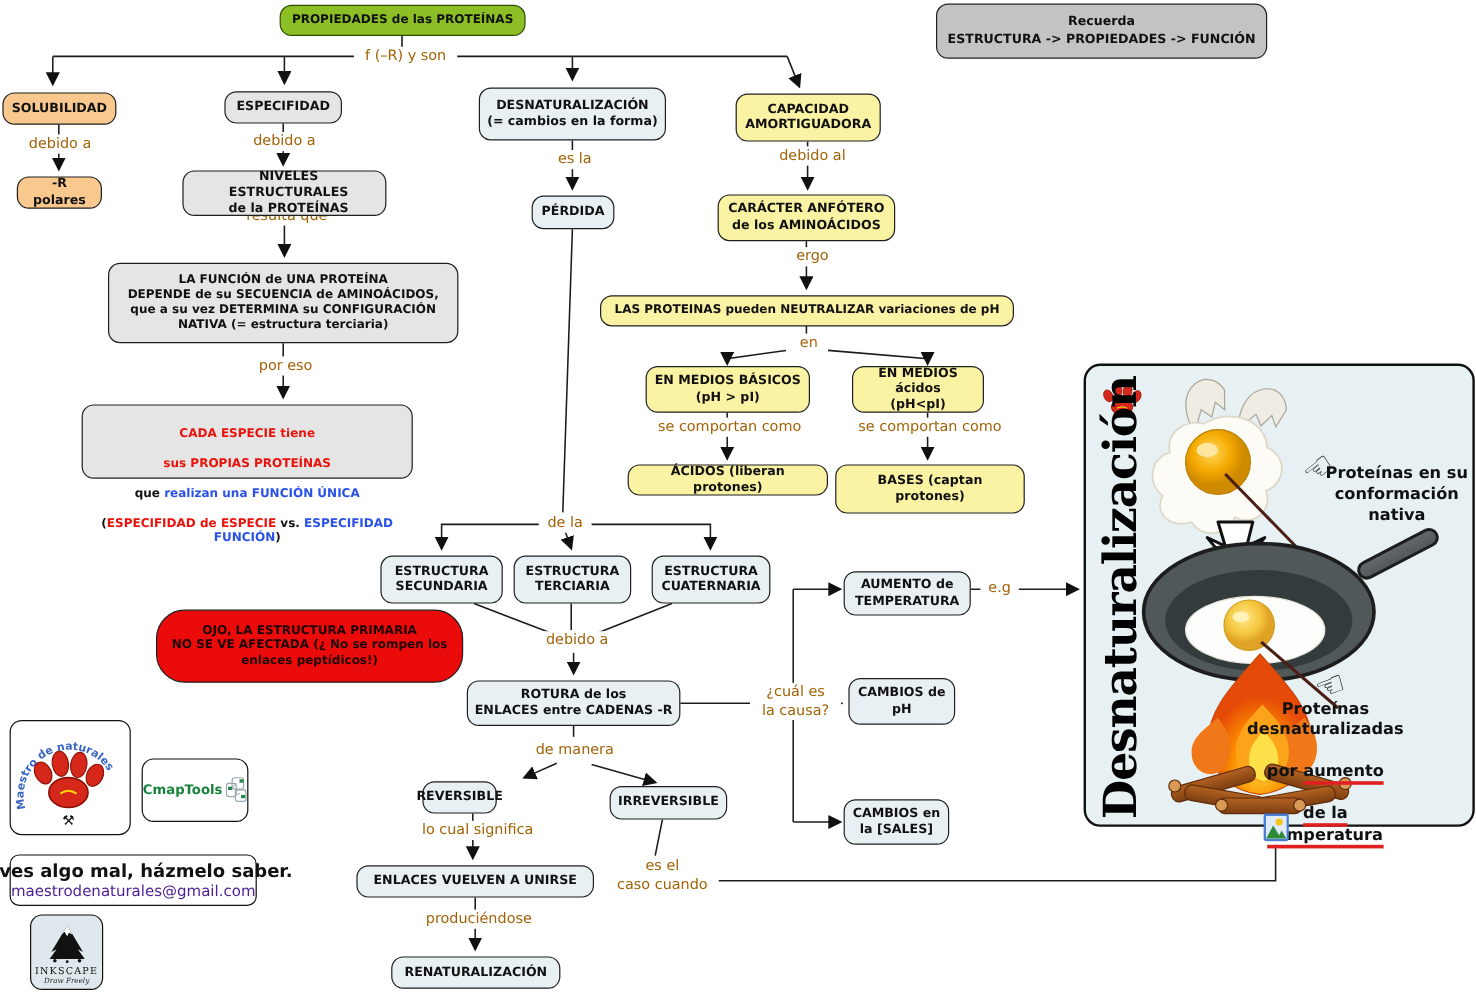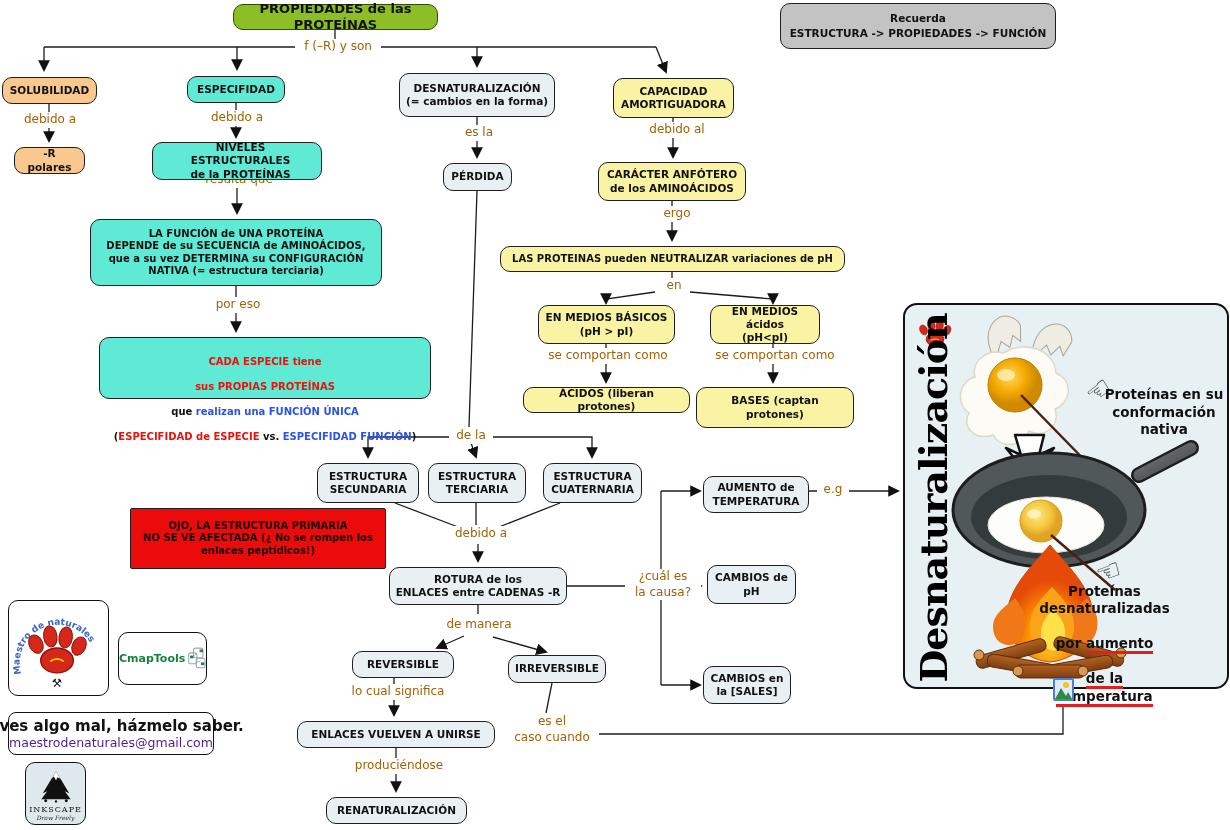--- a/index.html
+++ b/index.html
@@ -2,27 +2,27 @@
 <html><head>
 <meta charset="utf-8">
 <style>
   html,body{margin:0;padding:0;background:#fff;}
   #stage{position:relative;width:1230px;height:830px;background:#ffffff;overflow:hidden;
          font-family:"DejaVu Sans","Liberation Sans",sans-serif;color:#111;}
   svg.wires{position:absolute;left:0;top:0;z-index:1;}
   .node{position:absolute;z-index:3;box-sizing:border-box;border:1.6px solid #1f1f1f;border-radius:10px;
         display:flex;align-items:center;justify-content:center;text-align:center;
         font-weight:bold;font-size:10.5px;line-height:1.25;padding:2px 5px;white-space:pre-line;}
-  .olive{background:#8CBF26;border-color:#2e4d00;font-size:13px;}
+  .olive{background:#8CBF26;border-color:#2e4d00;font-size:10px;}
   .orange{background:#F8C88E;}
-  .green{background:#5eead4;}
+  .green{background:#e5e5e5;}
   .blue{background:#E9F0F3;}
   .yellow{background:#FAF3A3;}
   .gray{background:#C3C3C3;border-radius:10px;}
-  .redbox{background:#EC0B0B;color:#1c0000;border-radius:2px;}
+  .redbox{background:#EC0B0B;color:#1c0000;border-radius:24px;}
   .fs10{font-size:10px;}
   .llabel{position:absolute;z-index:2;background:#ffffff;font-size:12px;color:#a16207;
           text-align:center;white-space:pre-line;line-height:1.3;padding:0 2px;}
   .t-red{color:#E8130C;} .t-blue{color:#2A52E8;}
   .panel{position:absolute;left:903px;top:303px;width:326px;height:386px;z-index:2;
          background:#E7F0F3;border:2px solid #111;border-radius:14px;box-sizing:border-box;}
   .vtitle{position:absolute;left:908px;top:688px;width:380px;height:52px;z-index:4;
           transform:rotate(-90deg);transform-origin:0 0;
           font-family:"DejaVu Serif","Liberation Serif",serif;font-weight:bold;
           font-size:38px;letter-spacing:-1px;text-align:center;line-height:52px;color:#000;}
@@ -124,21 +124,21 @@
   <div class="node orange" style="left:2px;top:77px;width:95px;height:27px;">SOLUBILIDAD</div>
   <div class="node orange" style="left:14px;top:147px;width:71px;height:27px;">-R polares</div>
   <div class="node green" style="left:187px;top:76px;width:98px;height:27px;">ESPECIFIDAD</div>
   <div class="node green" style="left:152px;top:142px;width:170px;height:38px;padding-left:12px;">NIVELES ESTRUCTURALES
 de la PROTEÍNAS</div>
   <div class="node green fs10" style="left:90px;top:219px;width:292px;height:67px;">LA FUNCIÓN  de UNA PROTEÍNA
 DEPENDE  de su SECUENCIA de AMINOÁCIDOS,
 que a su vez DETERMINA su CONFIGURACIÓN
 NATIVA (= estructura terciaria)</div>
 
-  <div class="node green fs10" style="left:68px;top:337px;width:332px;height:62px;display:block;padding-top:5px;margin-left:31px;">
+  <div class="node green fs10" style="left:68px;top:337px;width:276px;height:62px;display:block;padding-top:5px;">
     <div><span class="t-red">CADA ESPECIE tiene</span></div>
     <div><span class="t-red">sus PROPIAS PROTEÍNAS</span></div>
     <div><span>que </span><span class="t-blue">realizan una FUNCIÓN ÚNICA</span></div>
     <div><span>(</span><span class="t-red">ESPECIFIDAD de ESPECIE</span><span> vs. </span><span class="t-blue">ESPECIFIDAD FUNCIÓN</span><span>)</span></div>
   </div>
 
   <div class="node redbox fs10" style="left:130px;top:508px;width:256px;height:61px;">OJO, LA ESTRUCTURA PRIMARIA
 NO SE VE AFECTADA (¿ No se rompen los
 enlaces peptídicos!)</div>
 
@@ -146,21 +146,21 @@
 (= cambios en la forma)</div>
   <div class="node blue" style="left:443px;top:163px;width:69px;height:28px;">PÉRDIDA</div>
   <div class="node blue" style="left:317px;top:463px;width:102px;height:40px;">ESTRUCTURA
 SECUNDARIA</div>
   <div class="node blue" style="left:428px;top:463px;width:98px;height:40px;">ESTRUCTURA
 TERCIARIA</div>
   <div class="node blue" style="left:543px;top:463px;width:99px;height:40px;">ESTRUCTURA
 CUATERNARIA</div>
   <div class="node blue" style="left:389px;top:567px;width:178px;height:38px;">ROTURA de los
 ENLACES entre CADENAS  -R</div>
-  <div class="node blue" style="left:352px;top:651px;width:102px;height:27px;">REVERSIBLE</div>
+  <div class="node blue" style="left:352px;top:651px;width:62px;height:27px;">REVERSIBLE</div>
   <div class="node blue" style="left:508px;top:655px;width:98px;height:28px;">IRREVERSIBLE</div>
   <div class="node blue" style="left:297px;top:721px;width:198px;height:27px;">ENLACES VUELVEN  A UNIRSE</div>
   <div class="node blue" style="left:326px;top:797px;width:141px;height:27px;">RENATURALIZACIÓN</div>
 
   <div class="node yellow" style="left:613px;top:78px;width:121px;height:40px;">CAPACIDAD
 AMORTIGUADORA</div>
   <div class="node yellow" style="left:598px;top:162px;width:148px;height:39px;">CARÁCTER ANFÓTERO
 de los AMINOÁCIDOS</div>
   <div class="node yellow fs10" style="left:500px;top:246px;width:345px;height:26px;">LAS PROTEINAS pueden NEUTRALIZAR variaciones de pH</div>
   <div class="node yellow" style="left:538px;top:305px;width:137px;height:39px;">EN MEDIOS BÁSICOS

